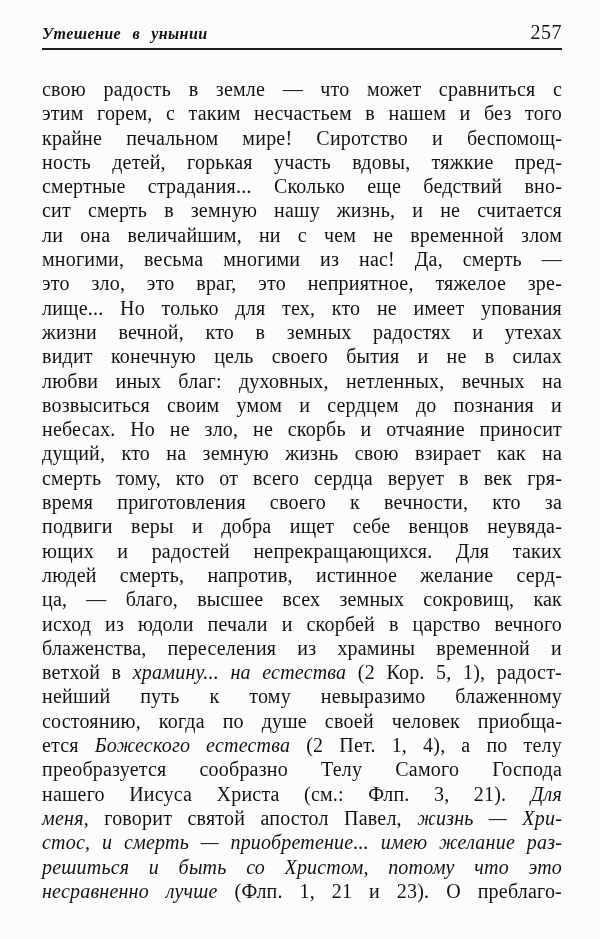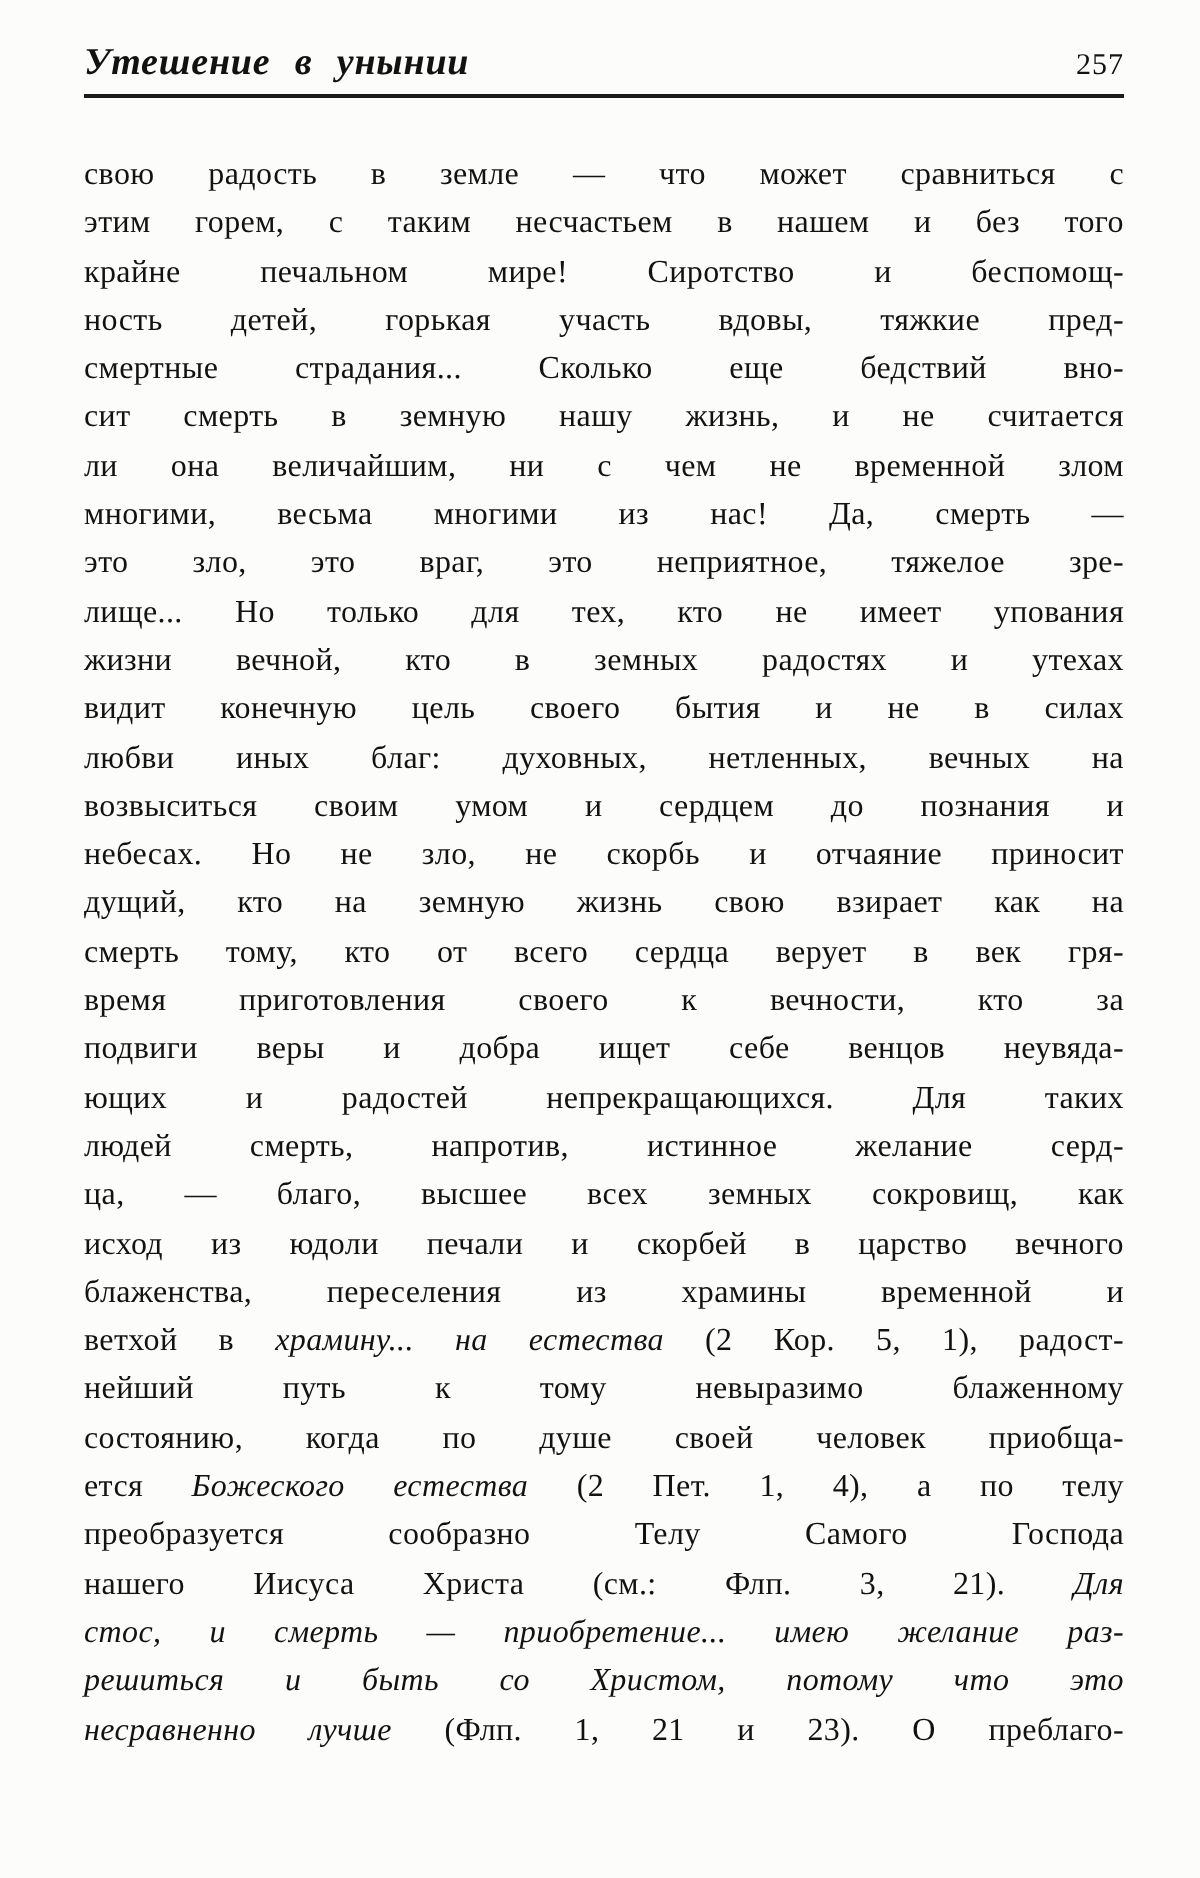--- a/index.html
+++ b/index.html
@@ -21,36 +21,36 @@
     overflow: hidden;
   }
   .page-header {
     display: flex;
     justify-content: space-between;
     align-items: baseline;
   }
   .running-title {
     font-style: italic;
     font-weight: bold;
-    font-size: 19px;
+    font-size: 16px;
     letter-spacing: 0.4px;
     word-spacing: 7px;
   }
   .page-number {
-    font-size: 15px;
+    font-size: 20px;
     letter-spacing: 0.5px;
   }
   .header-rule {
     border: 0;
     border-bottom: 2px solid #1b1b1b;
     margin: 4px 0 0 0;
   }
   .body-text {
     margin-top: 27px;
-    font-size: 16px;
+    font-size: 20px;
     line-height: 24.3px;
   }
   .body-text .line {
     text-align: justify;
     text-align-last: justify;
     -moz-text-align-last: justify;
     letter-spacing: 0.2px;
     white-space: normal;
     height: 24.3px;
     overflow: visible;
@@ -92,17 +92,18 @@
       <div class="line"><span>людей смерть, напротив, истинное желание серд-</span></div>
       <div class="line"><span>ца, — благо, высшее всех земных сокровищ, как</span></div>
       <div class="line"><span>исход из юдоли печали и скорбей в царство вечного</span></div>
       <div class="line"><span>блаженства, переселения из храмины временной и</span></div>
       <div class="line"><span>ветхой в </span><em>храмину... на естества</em><span> (2 Кор. 5, 1), радост-</span></div>
       <div class="line"><span>нейший путь к тому невыразимо блаженному</span></div>
       <div class="line"><span>состоянию, когда по душе своей человек приобща-</span></div>
       <div class="line"><span>ется </span><em>Божеского естества</em><span> (2 Пет. 1, 4), а по телу</span></div>
       <div class="line"><span>преобразуется сообразно Телу Самого Господа</span></div>
       <div class="line"><span>нашего Иисуса Христа (см.: Флп. 3, 21). </span><em>Для</em></div>
+      <div class="line"><em>меня,</em><span> говорит святой апостол Павел, </span><em>жизнь — Хри-</em></div>
       <div class="line"><em>стос, и смерть — приобретение... имею желание раз-</em></div>
       <div class="line"><em>решиться и быть со Христом, потому что это</em></div>
       <div class="line"><em>несравненно лучше</em><span> (Флп. 1, 21 и 23). О преблаго-</span></div>
     </div>
 </div>
 
 </body></html>

